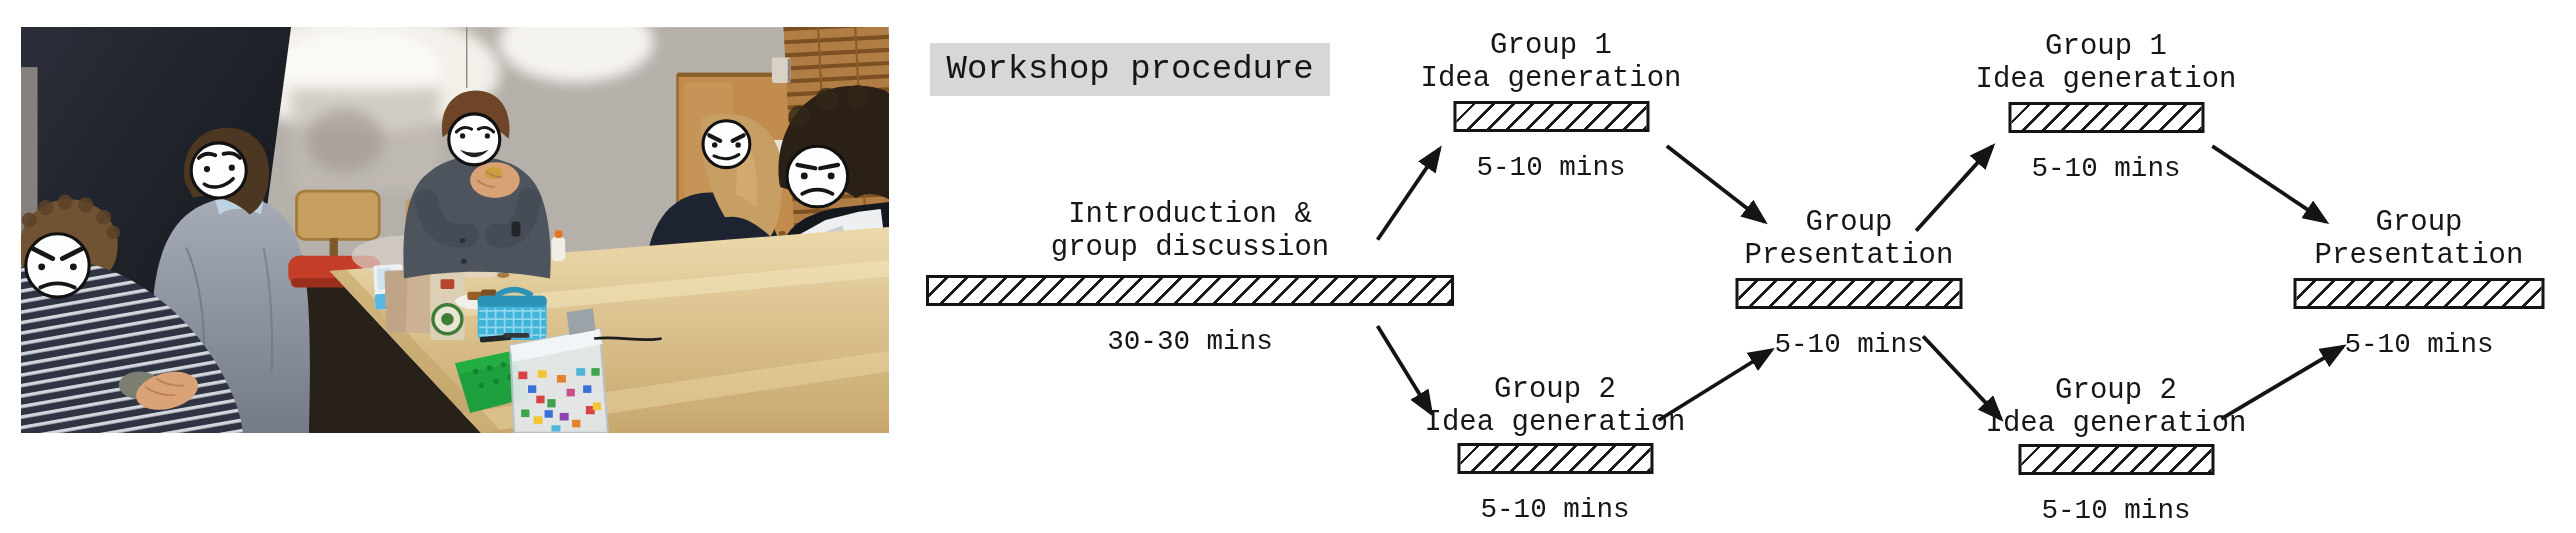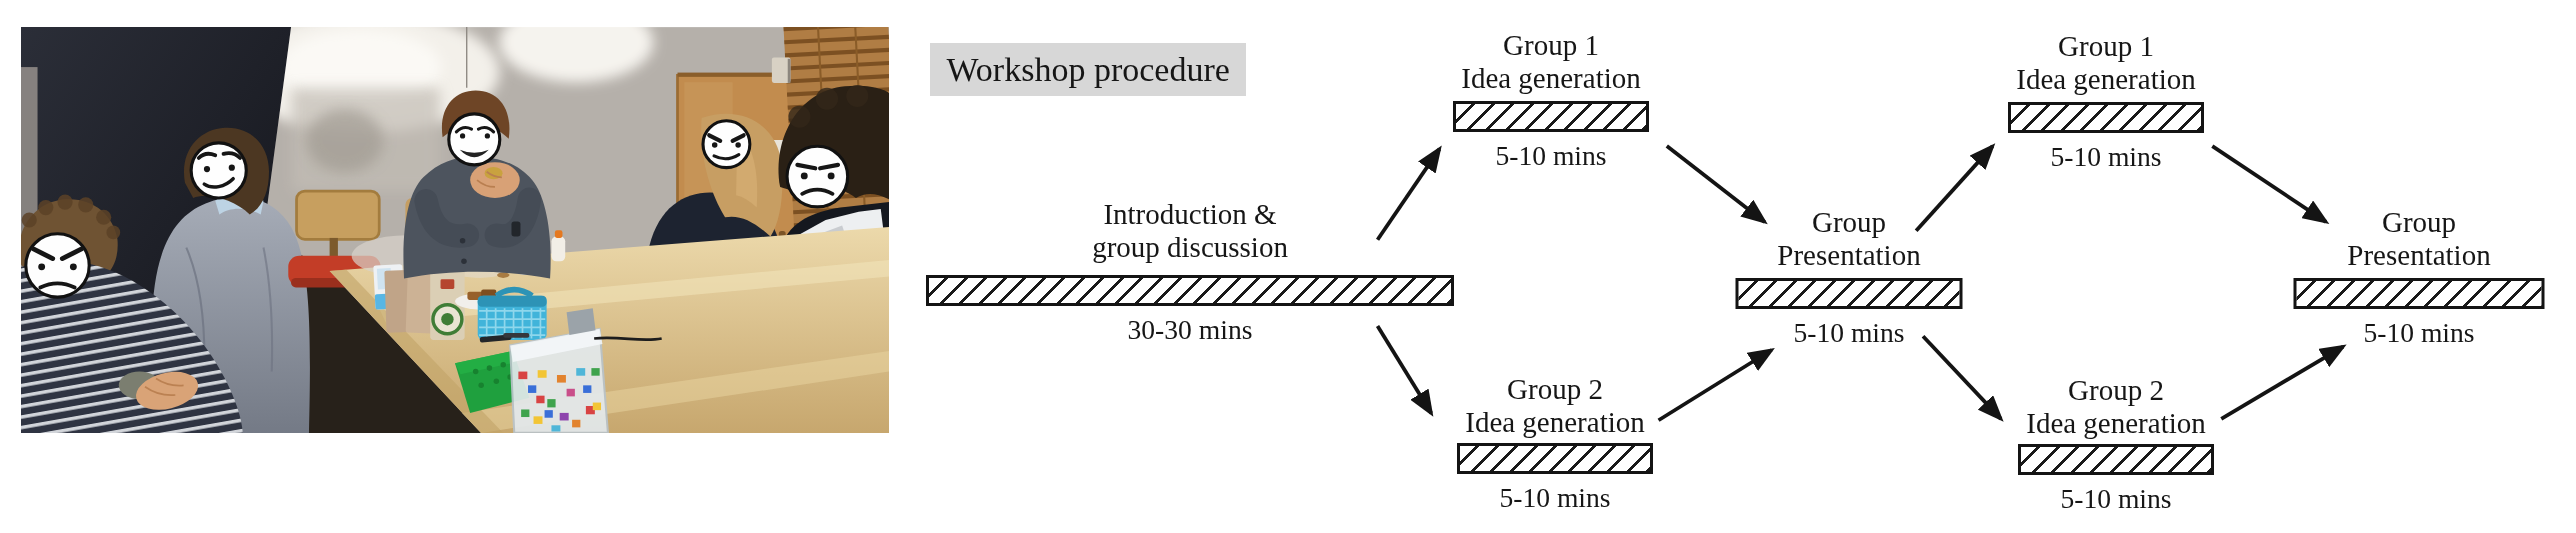--- a/index.html
+++ b/index.html
@@ -1,28 +1,28 @@
 <!DOCTYPE html>
 <html style="font-size:11px"><head>
 <meta charset="utf-8">
 <style>
   html,body{margin:0;padding:0;background:#ffffff;}
   .canvas{position:relative;width:2576px;height:534px;background:#ffffff;overflow:hidden;
-          font-family:Liberation Serif, serif;color:#161616;}
+          font-family:Liberation Mono, monospace;color:#161616;}
   
   .photo{position:absolute;left:20.7px;top:27px;width:868px;height:406px;}
   
   .wp-label{position:absolute;left:930px;top:43px;background:#d7d7d7;
             font-size:34px;line-height:39px;padding:6.9px 16.5px;white-space:nowrap;}
   .stage{position:absolute;transform:translateX(-50%);text-align:center;}
   .stage-title{font-size:29px;line-height:33px;white-space:nowrap;}
   .stage .bar{box-sizing:border-box;height:31px;margin:5.5px auto 0;
               border:3.4px solid #141414;background-color:#fff;
               background-image:repeating-linear-gradient(135deg,#ffffff 0 11px,#1a1a1a 11px 13.8px);}
-  .stage-duration{font-size:27.6px;line-height:30px;margin-top:9px;white-space:nowrap;}
+  .stage-duration{font-size:27.6px;line-height:30px;margin-top:21px;white-space:nowrap;}
   .arrows{position:absolute;left:0;top:0;pointer-events:none;}
 </style>
 </head>
 <body>
 
 <div class="canvas">
 
   <svg class="photo" viewBox="0 0 1260 589" aria-hidden="true">
     <defs>
       <linearGradient id="dkw" x1="0" y1="0" x2="1" y2="1">

